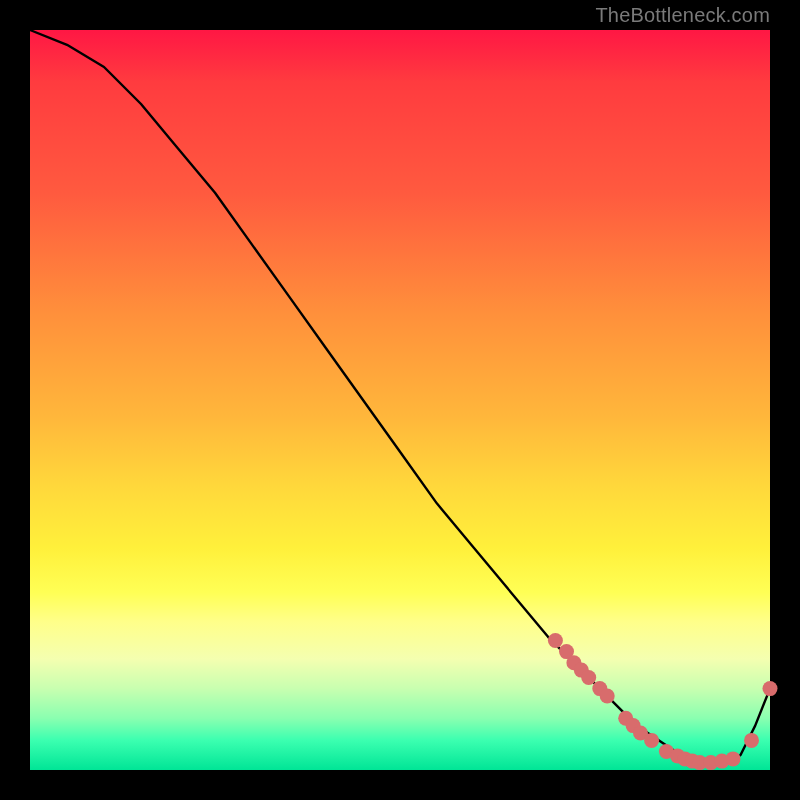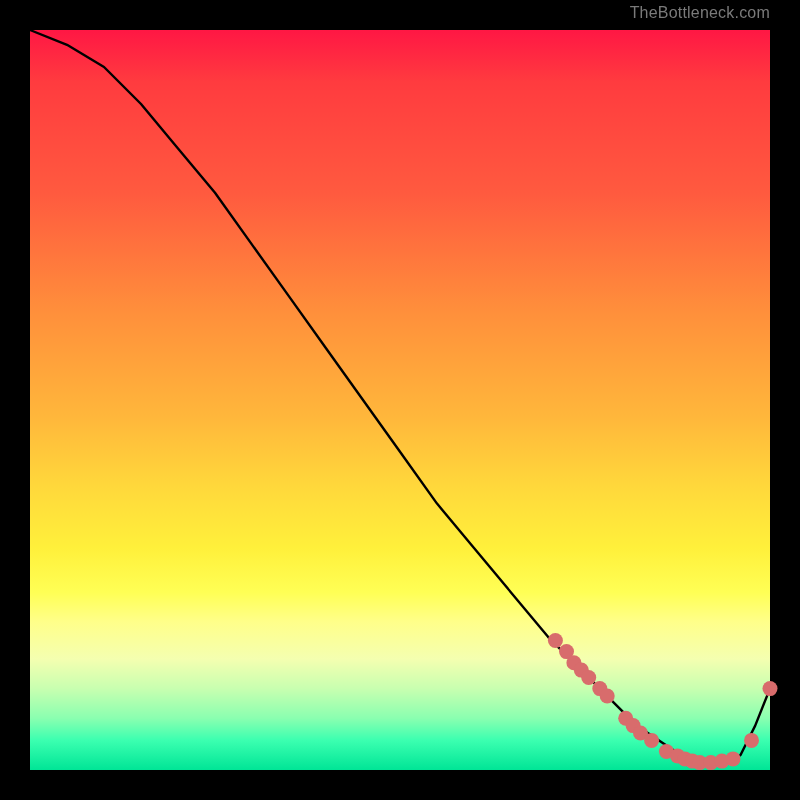--- a/index.html
+++ b/index.html
@@ -48,21 +48,21 @@
     top: 0;
     width: 740px;
     height: 740px;
     overflow: visible;
   }
   .watermark {
     position: absolute;
     top: 4px;
     right: 30px;
     color: #7a7a7a;
-    font-size: 16px;
+    font-size: 20px;
     font-weight: 400;
     letter-spacing: 0.2px;
   }
 </style>
 </head>
 <body>
 
 <div class="outer">
   <div class="watermark">TheBottleneck.com</div>
 

